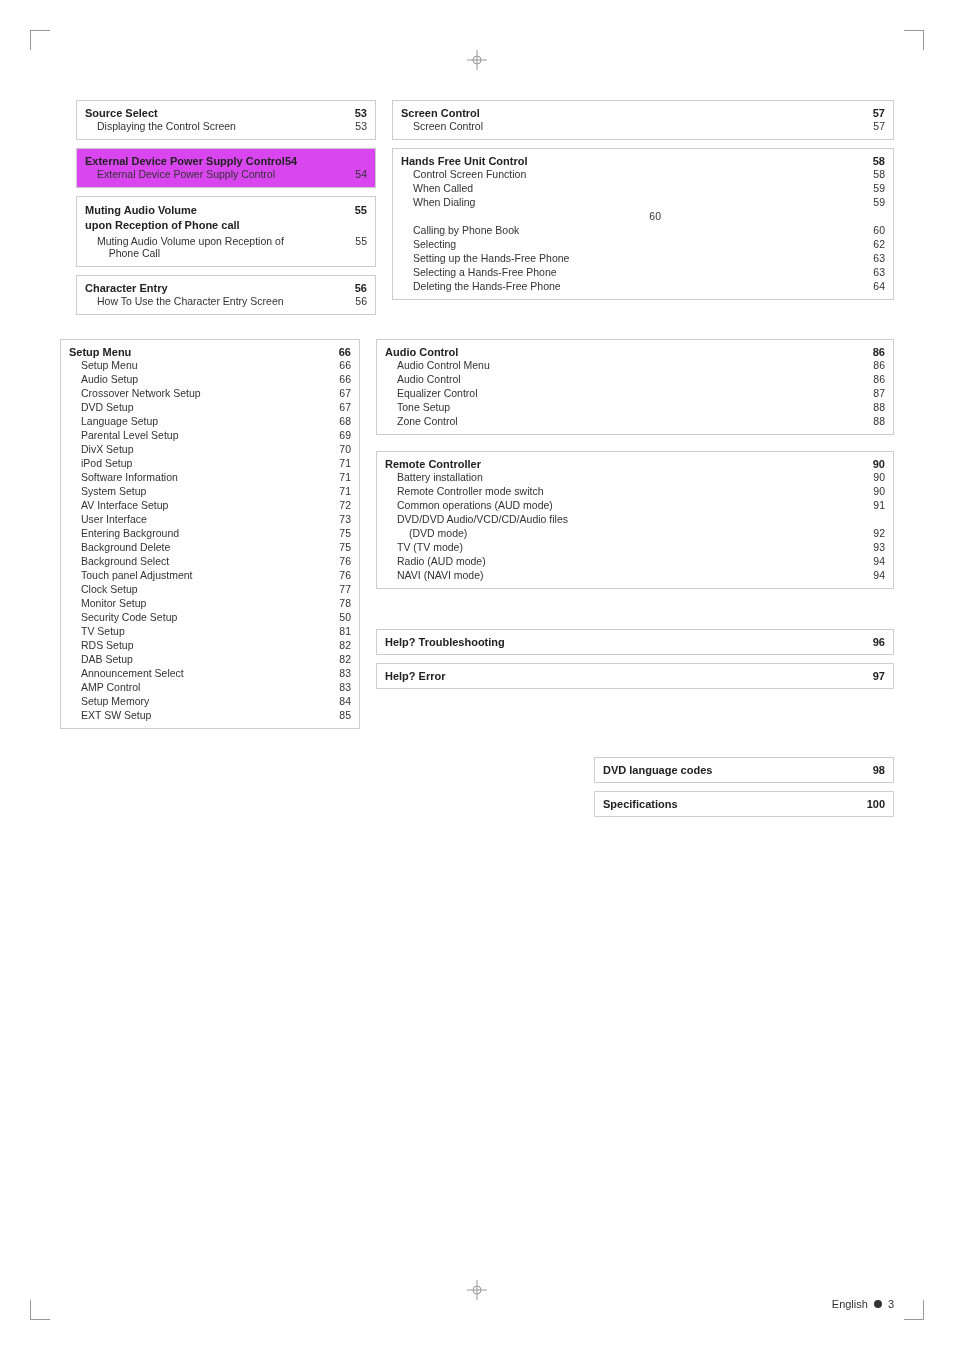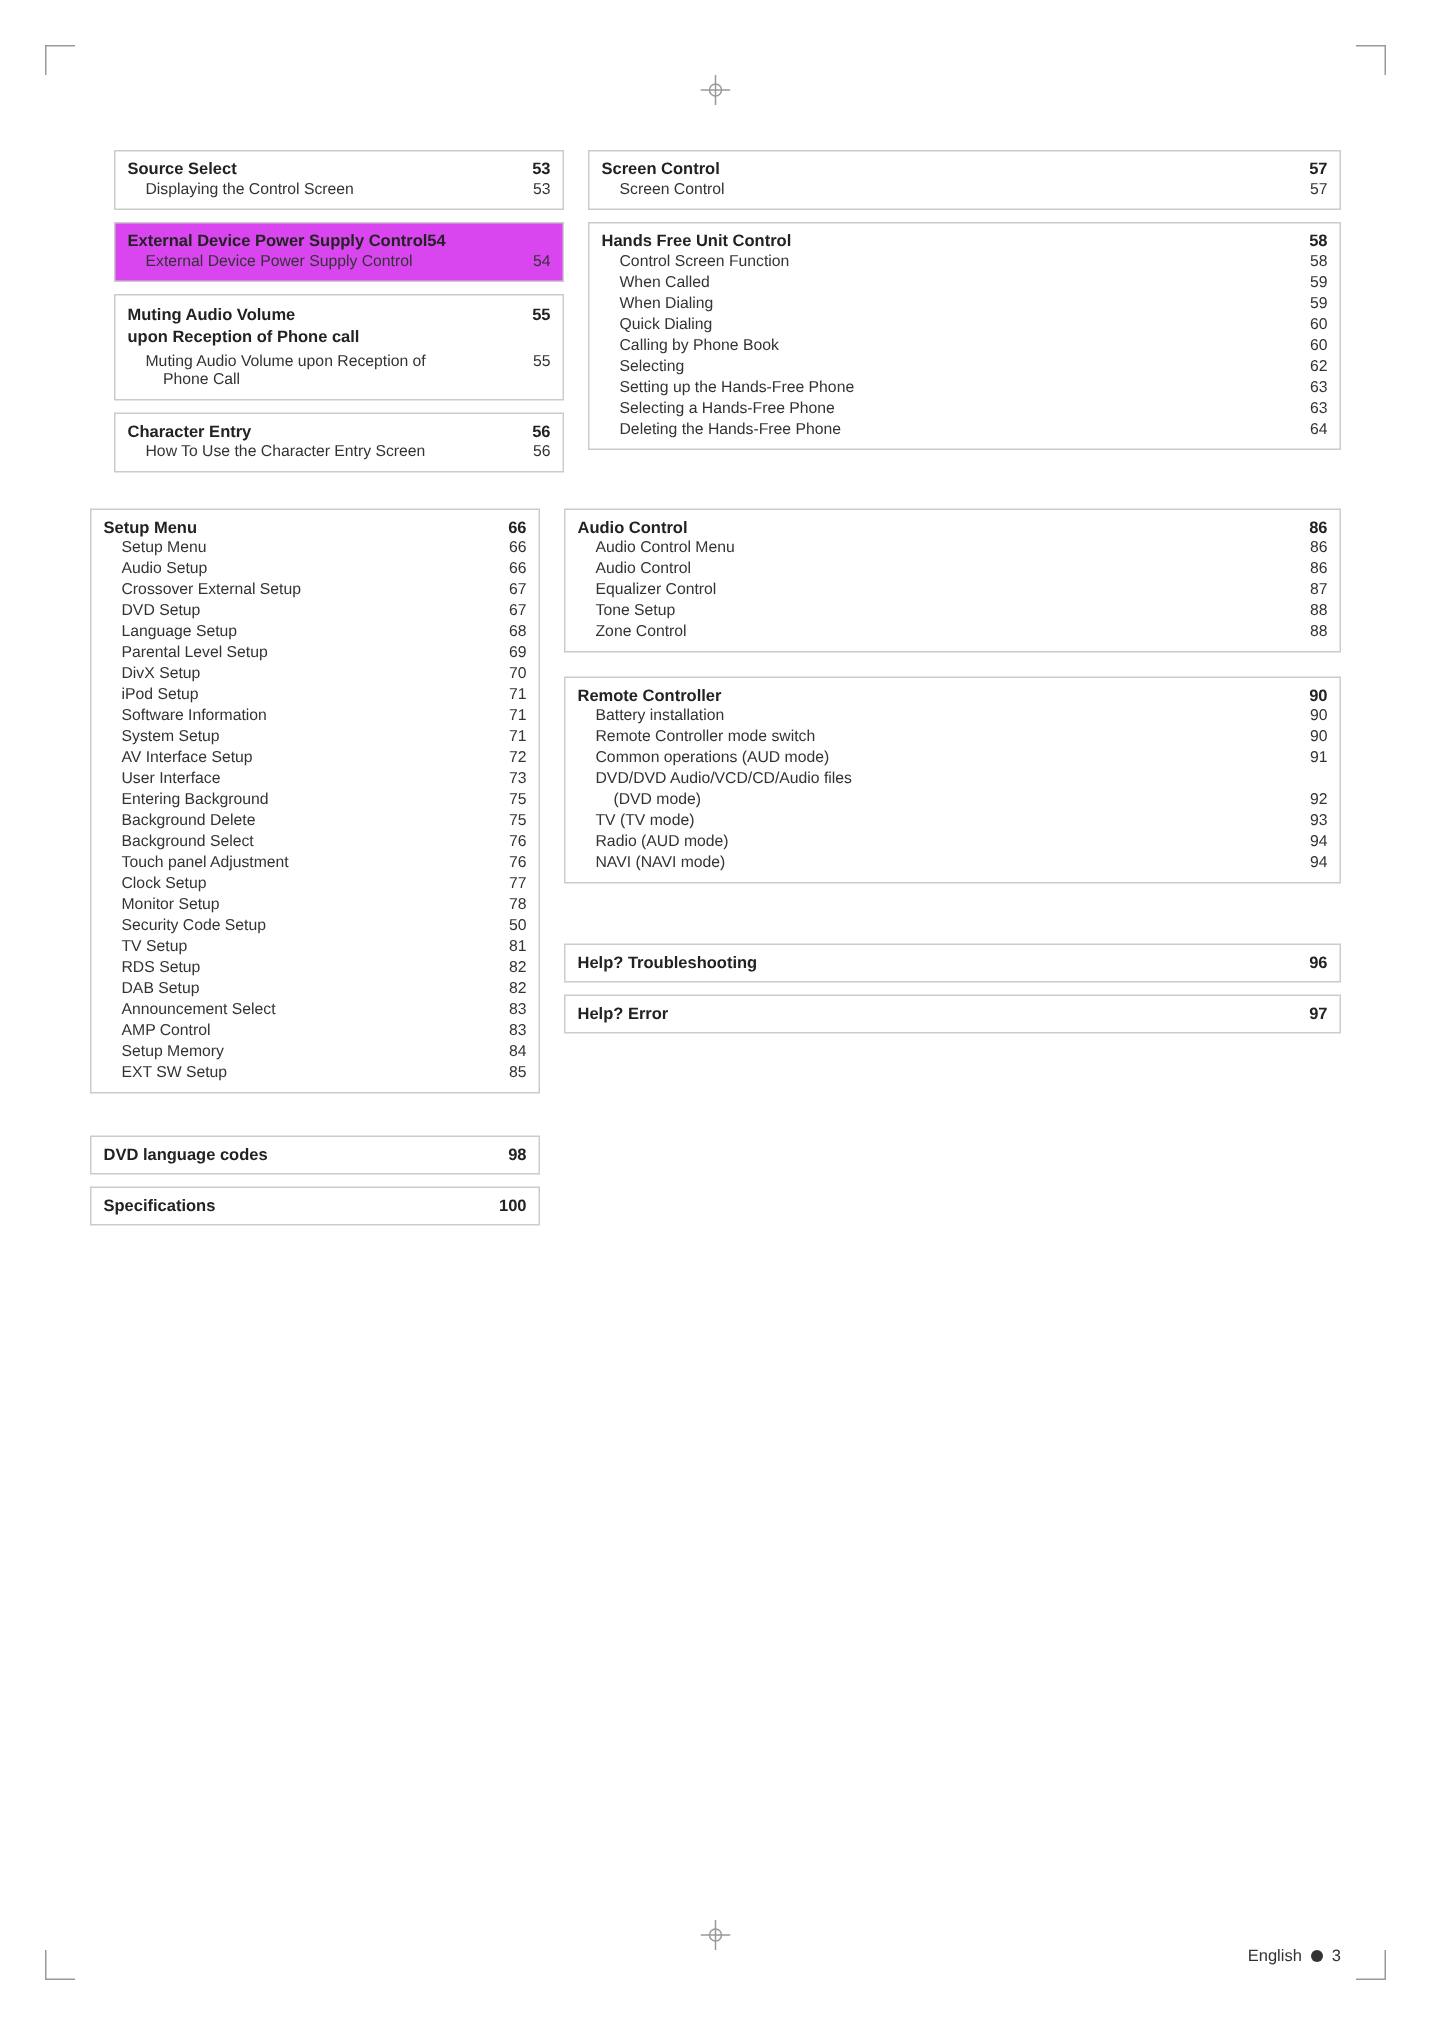--- a/index.html
+++ b/index.html
@@ -110,20 +110,21 @@
 
     .middle-right {
       flex: 1;
     }
 
     
     .footer-section {
       display: flex;
       gap: 16px;
       margin-top: 20px;
+      justify-content: flex-end;
     }
 
     .footer-left {
       flex: 0 0 300px;
     }
 
     
     .page-footer {
       position: absolute;
       bottom: 40px;
@@ -248,21 +249,20 @@
         </div>
         <div class="toc-item toc-item-indent">
           <span class="toc-item-label">When Called</span>
           <span class="toc-item-page">59</span>
         </div>
         <div class="toc-item toc-item-indent">
           <span class="toc-item-label">When Dialing</span>
           <span class="toc-item-page">59</span>
         </div>
         <div class="toc-item toc-item-indent">
-          <span class="toc-item-label">Quick Dialing</span>
           <span class="toc-item-page">60</span>
         </div>
         <div class="toc-item toc-item-indent">
           <span class="toc-item-label">Calling by Phone Book</span>
           <span class="toc-item-page">60</span>
         </div>
         <div class="toc-item toc-item-indent">
           <span class="toc-item-label">Selecting</span>
           <span class="toc-item-page">62</span>
         </div>
@@ -293,21 +293,21 @@
         </div>
         <div class="toc-item toc-item-indent">
           <span class="toc-item-label">Setup Menu</span>
           <span class="toc-item-page">66</span>
         </div>
         <div class="toc-item toc-item-indent">
           <span class="toc-item-label">Audio Setup</span>
           <span class="toc-item-page">66</span>
         </div>
         <div class="toc-item toc-item-indent">
-          <span class="toc-item-label">Crossover External Setup</span>
+          <span class="toc-item-label">Crossover Network Setup</span>
           <span class="toc-item-page">67</span>
         </div>
         <div class="toc-item toc-item-indent">
           <span class="toc-item-label">DVD Setup</span>
           <span class="toc-item-page">67</span>
         </div>
         <div class="toc-item toc-item-indent">
           <span class="toc-item-label">Language Setup</span>
           <span class="toc-item-page">68</span>
         </div>

